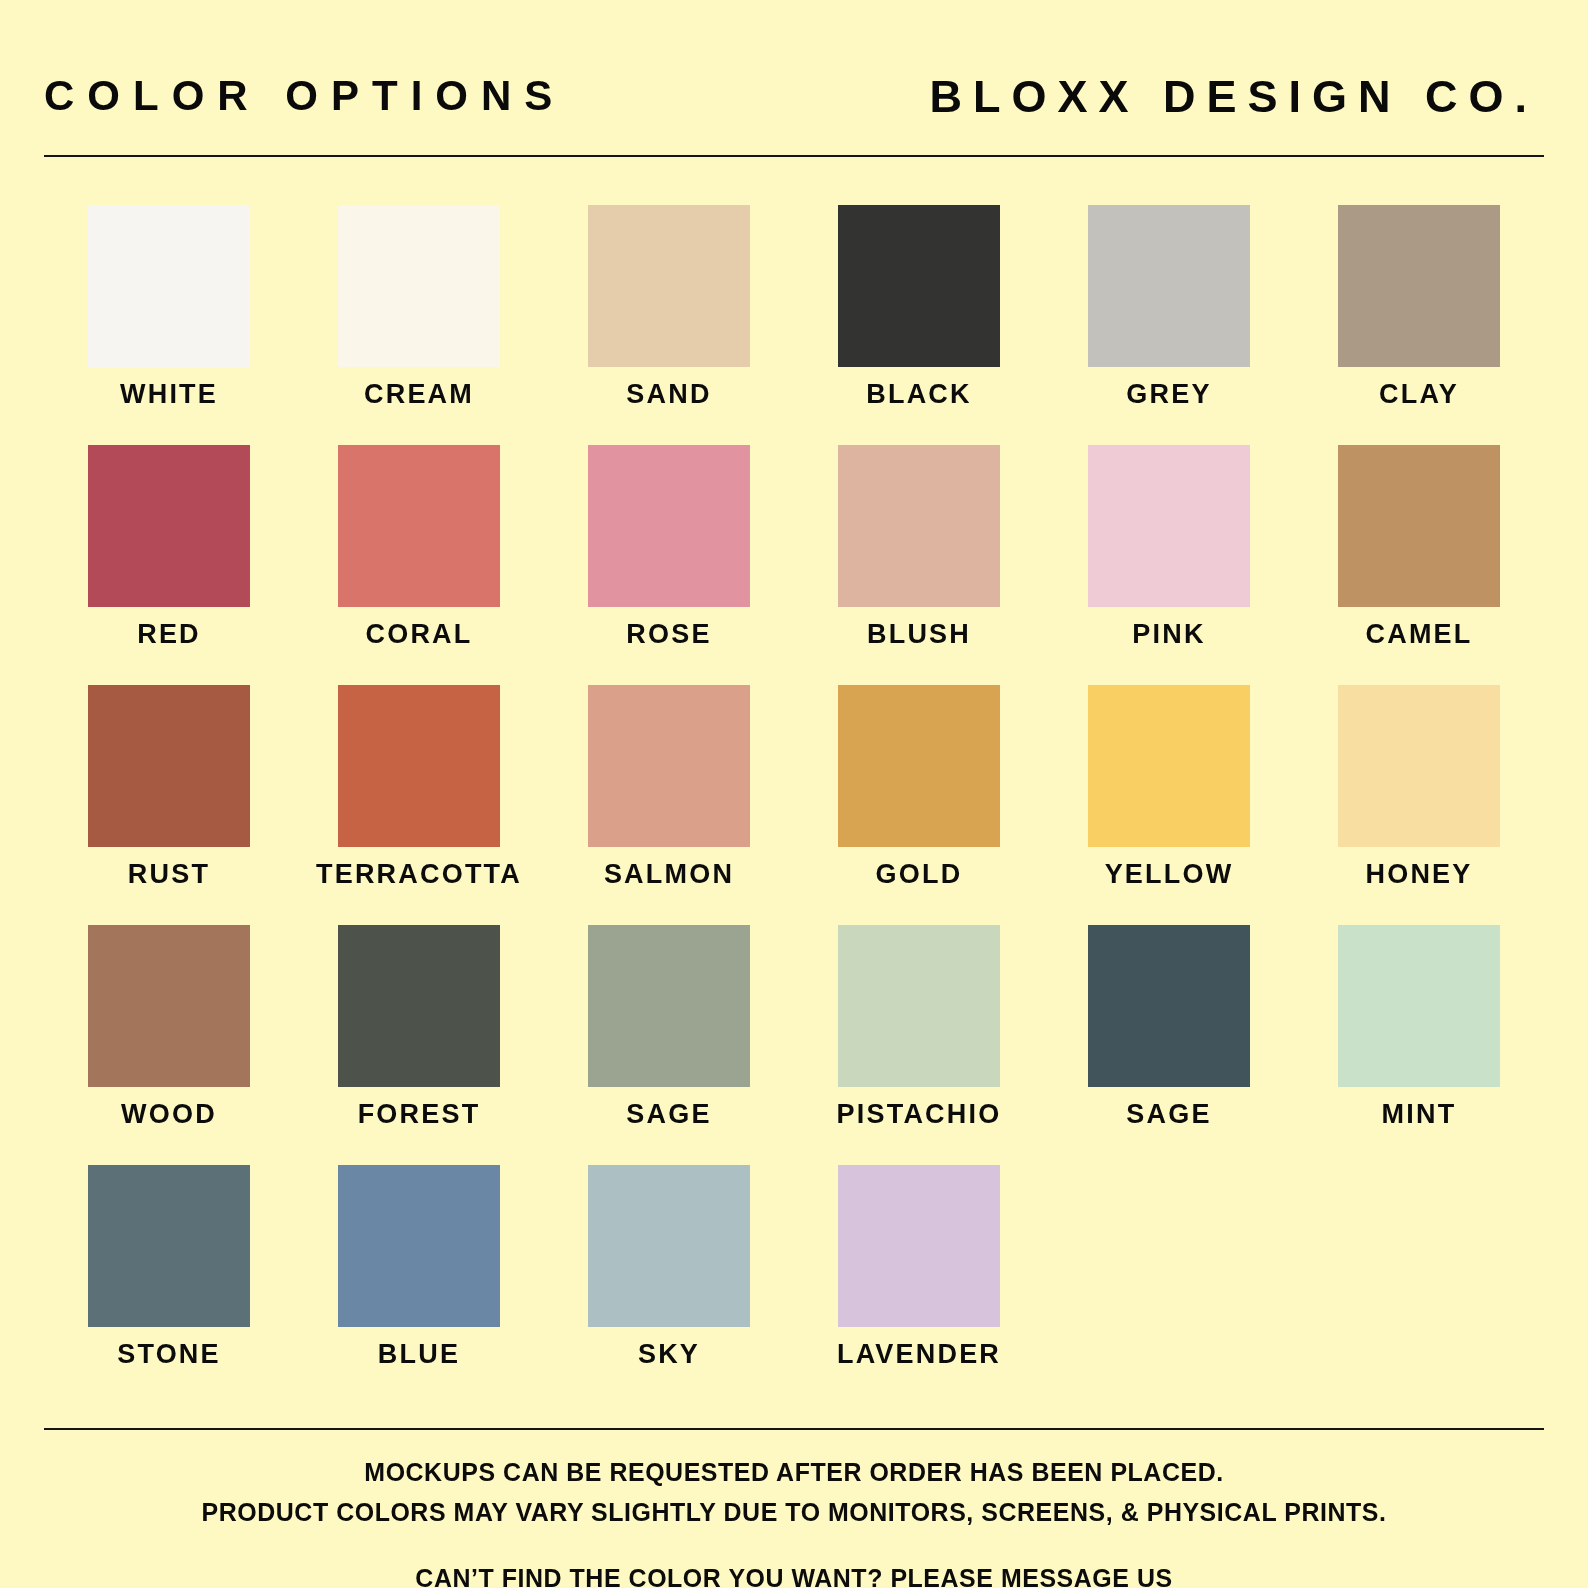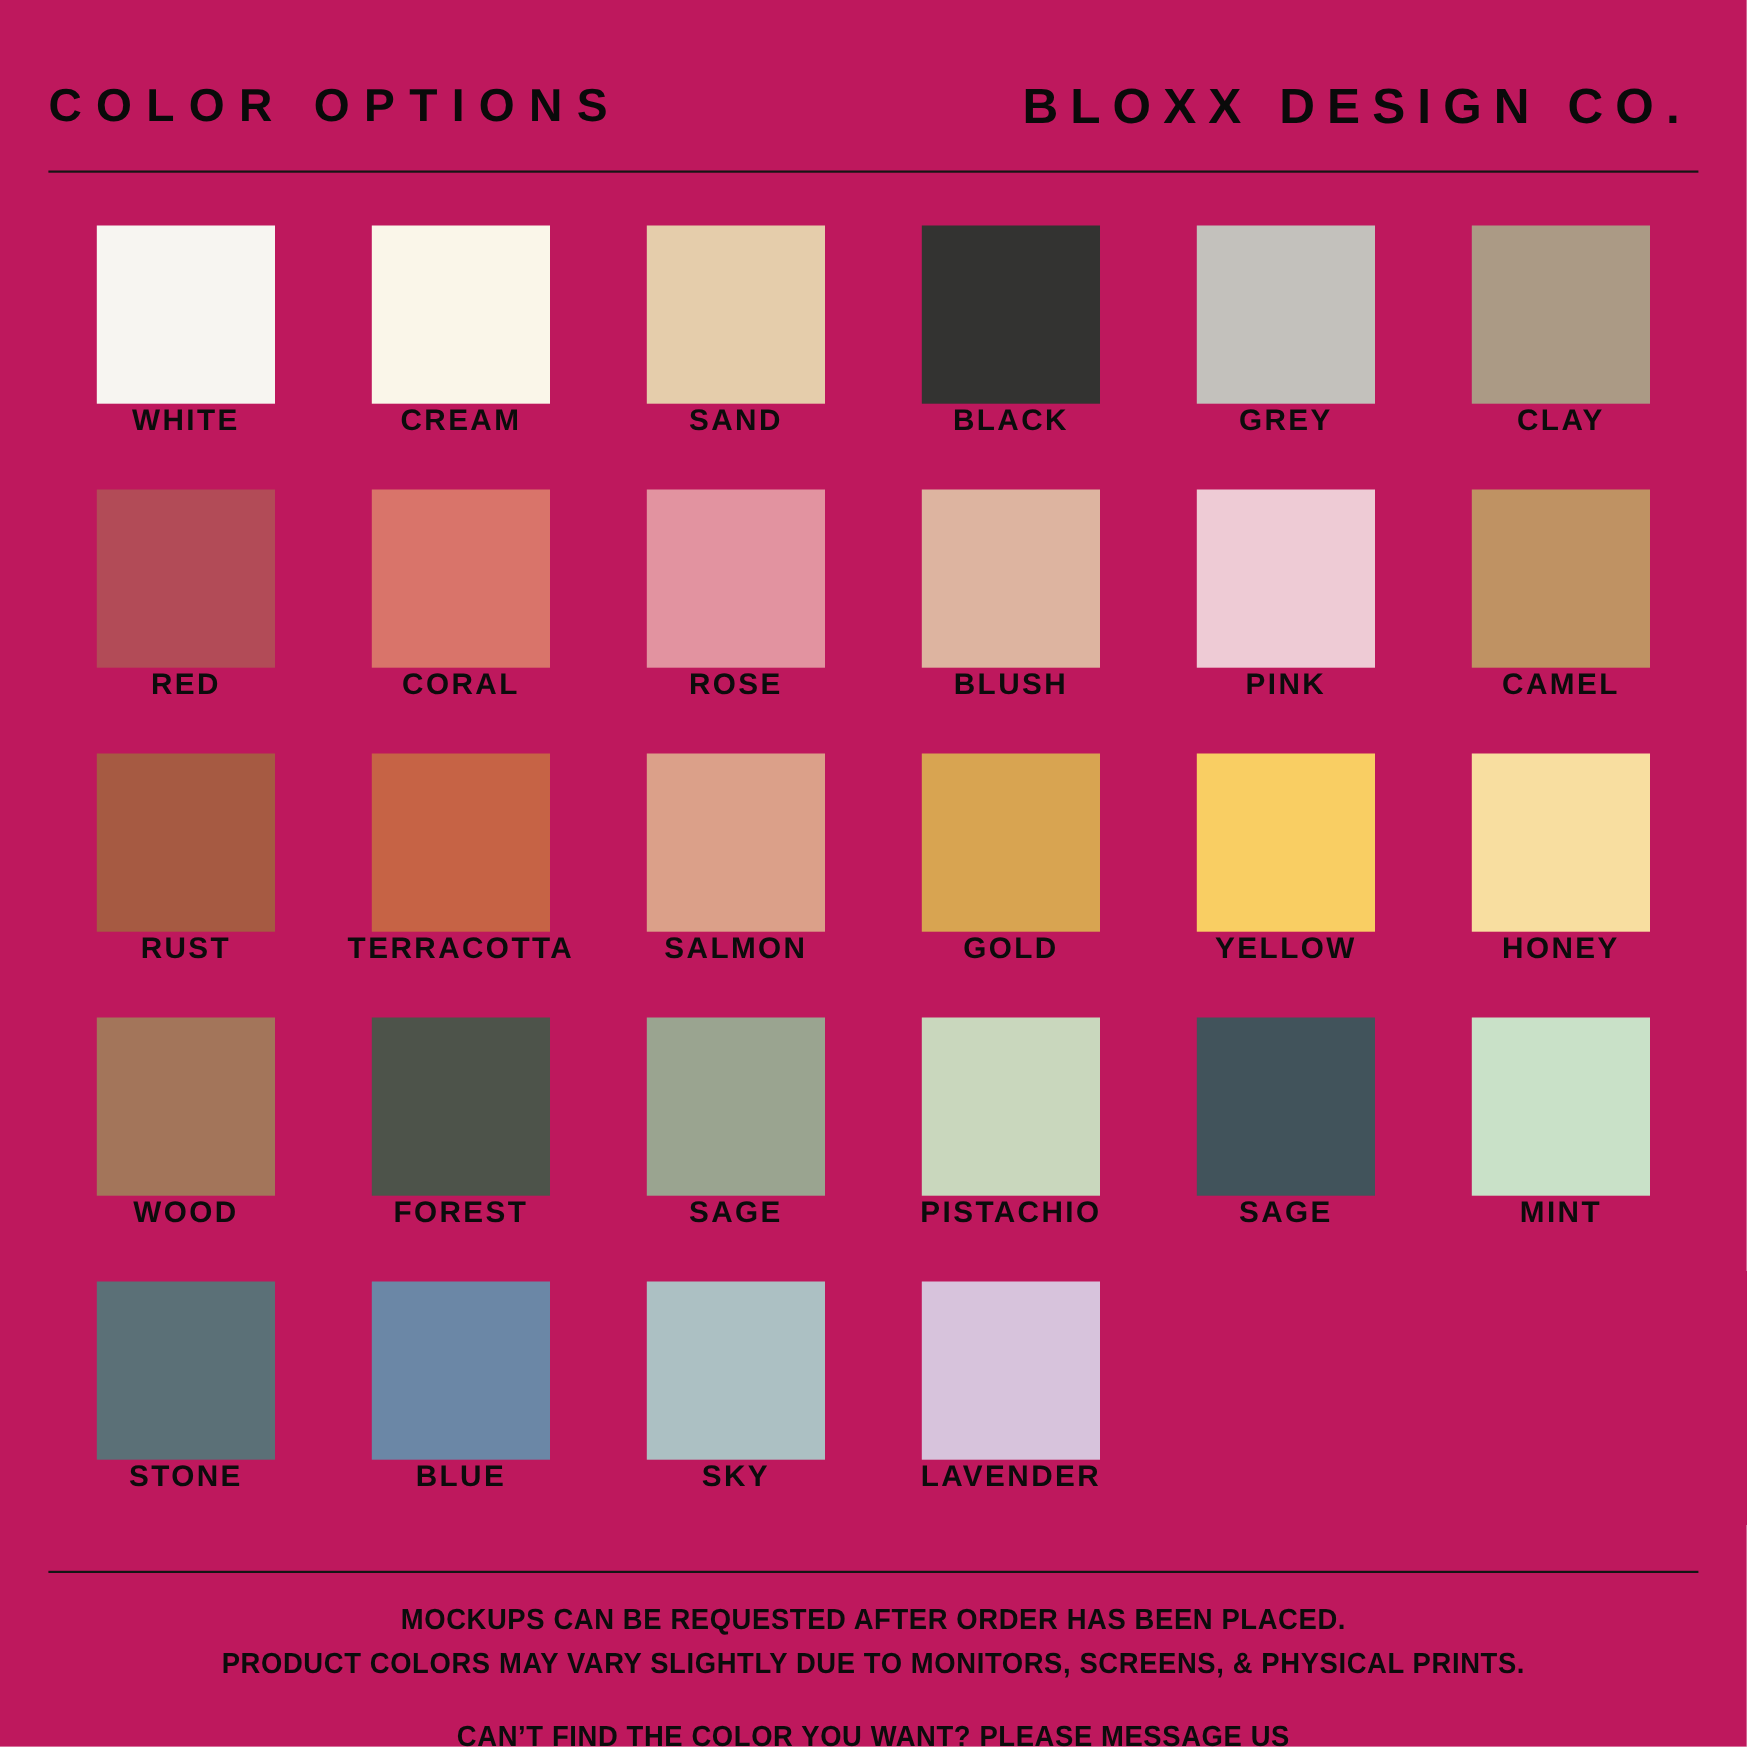--- a/index.html
+++ b/index.html
@@ -11,21 +11,21 @@
     width: 1588px;
     height: 1588px;
     font-family: "Liberation Sans", sans-serif;
     color: #000000;
     overflow: hidden;
   }
   .sheet {
     position: relative;
     width: 1588px;
     height: 1588px;
-    background: #be185d;
+    background: #fef9c3;
     box-sizing: border-box;
   }
 
   
   .header {
     position: absolute;
     left: 44px;
     top: 62px;
     width: 1500px;
     height: 68px;
@@ -78,21 +78,21 @@
     flex-direction: column;
     align-items: center;
   }
   .swatch {
     width: 162px;
     height: 162px;
     background: #ffffff;
     flex: 0 0 auto;
   }
   .cell-label {
-    margin-top: 2px;
+    margin-top: 14px;
     font-size: 27px;
     font-weight: 700;
     letter-spacing: 2.2px;
     line-height: 1;
     color: #0c0c0c;
     white-space: nowrap;
     text-align: center;
   }
 
   

